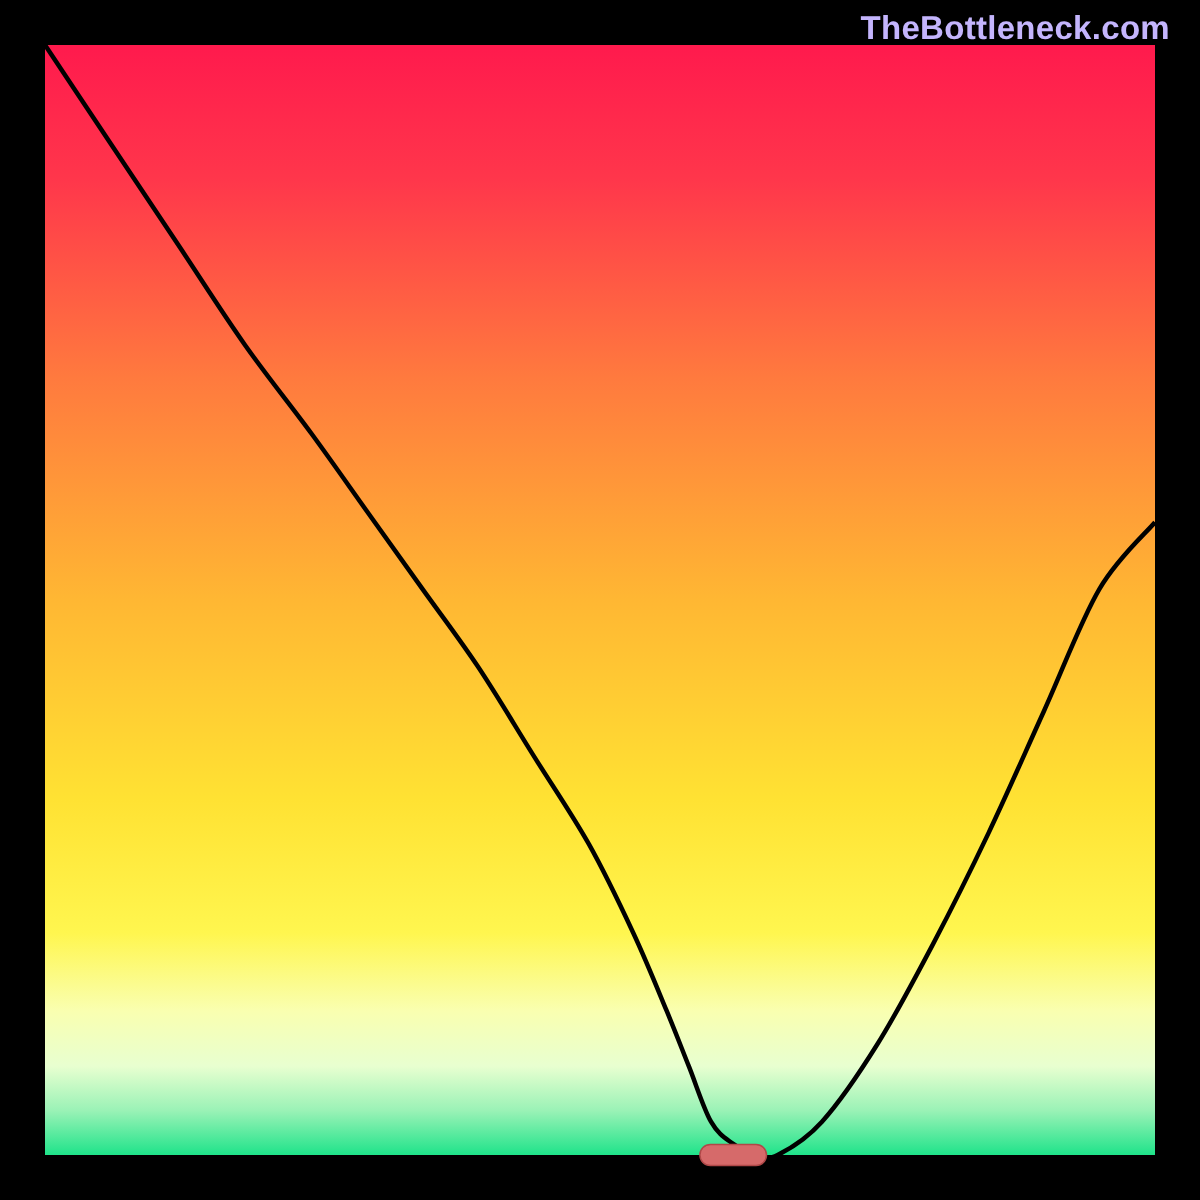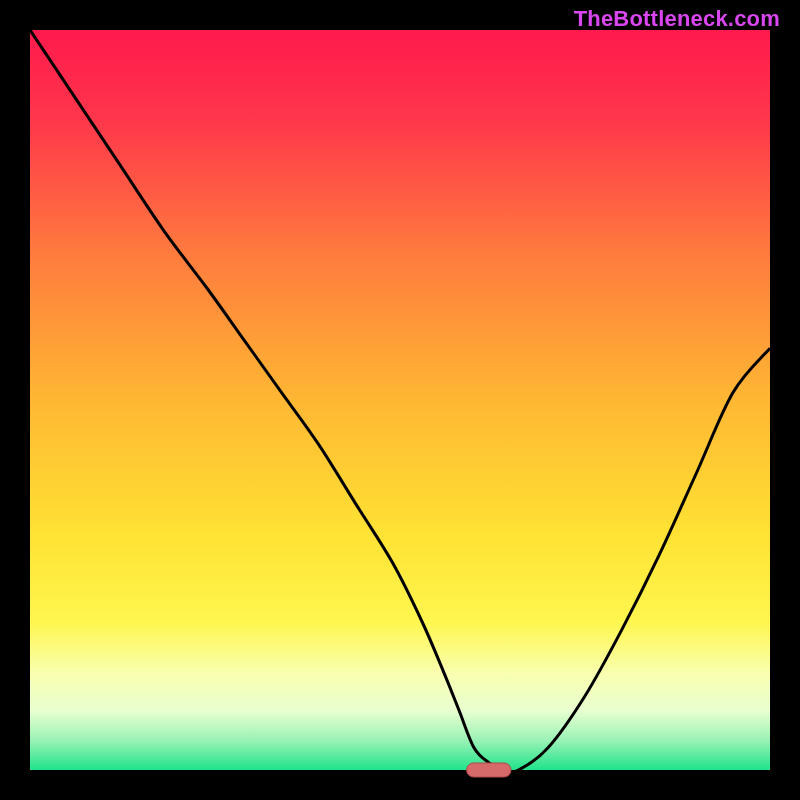--- a/index.html
+++ b/index.html
@@ -16,21 +16,21 @@
     height: 800px;
     background: #000;
   }
   .watermark {
     position: absolute;
     top: 6px;
     right: 20px;
     font-family: Arial, Helvetica, sans-serif;
     font-size: 22px;
     font-weight: 600;
-    color: #d946ef;
+    color: #c4b5fd;
     letter-spacing: 0.2px;
     z-index: 10;
     margin-left: 32px;
   }
   svg.chart {
     position: absolute;
     left: 0;
     top: 0;
   }
 </style>

